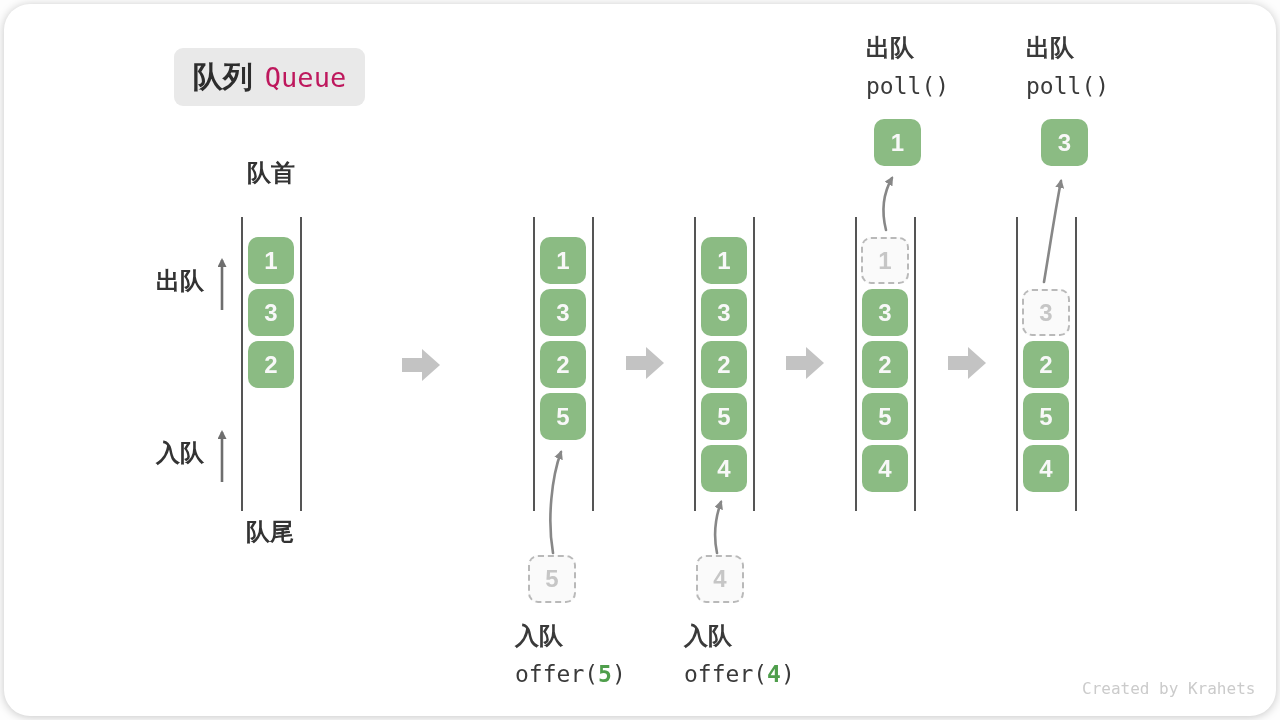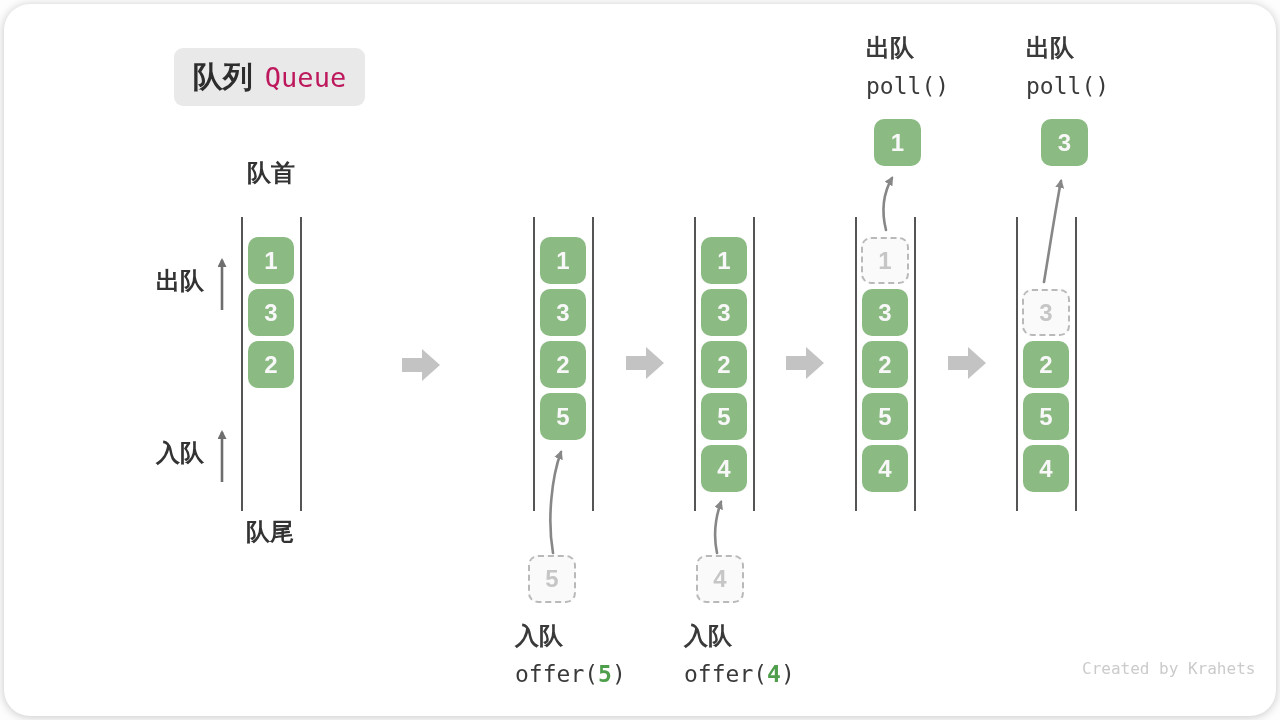--- a/index.html
+++ b/index.html
@@ -130,21 +130,21 @@
 
     <div class="abs op-block" style="left:862px;top:28px;">
       <span class="op-action">出队</span>
       <span class="op-code">poll()</span>
     </div>
     <div class="abs op-block" style="left:1022px;top:28px;">
       <span class="op-action">出队</span>
       <span class="op-code">poll()</span>
     </div>
 
-    <div class="abs credit" style="left:1078px;top:655px;">Created by Krahets</div>
+    <div class="abs credit" style="left:1078px;top:675px;">Created by Krahets</div>
 
     <svg class="overlay" viewBox="0 0 1280 720">
       <defs>
         <marker id="headGray" markerWidth="10" markerHeight="10" refX="7" refY="4.5" orient="auto" markerUnits="userSpaceOnUse">
           <path d="M0,0 L9,4.5 L0,9 Z" fill="#878787"></path>
         </marker>
         <marker id="headDark" markerWidth="10" markerHeight="10" refX="7" refY="4.5" orient="auto" markerUnits="userSpaceOnUse">
           <path d="M0,0 L9,4.5 L0,9 Z" fill="#6e6e6e"></path>
         </marker>
       </defs>

